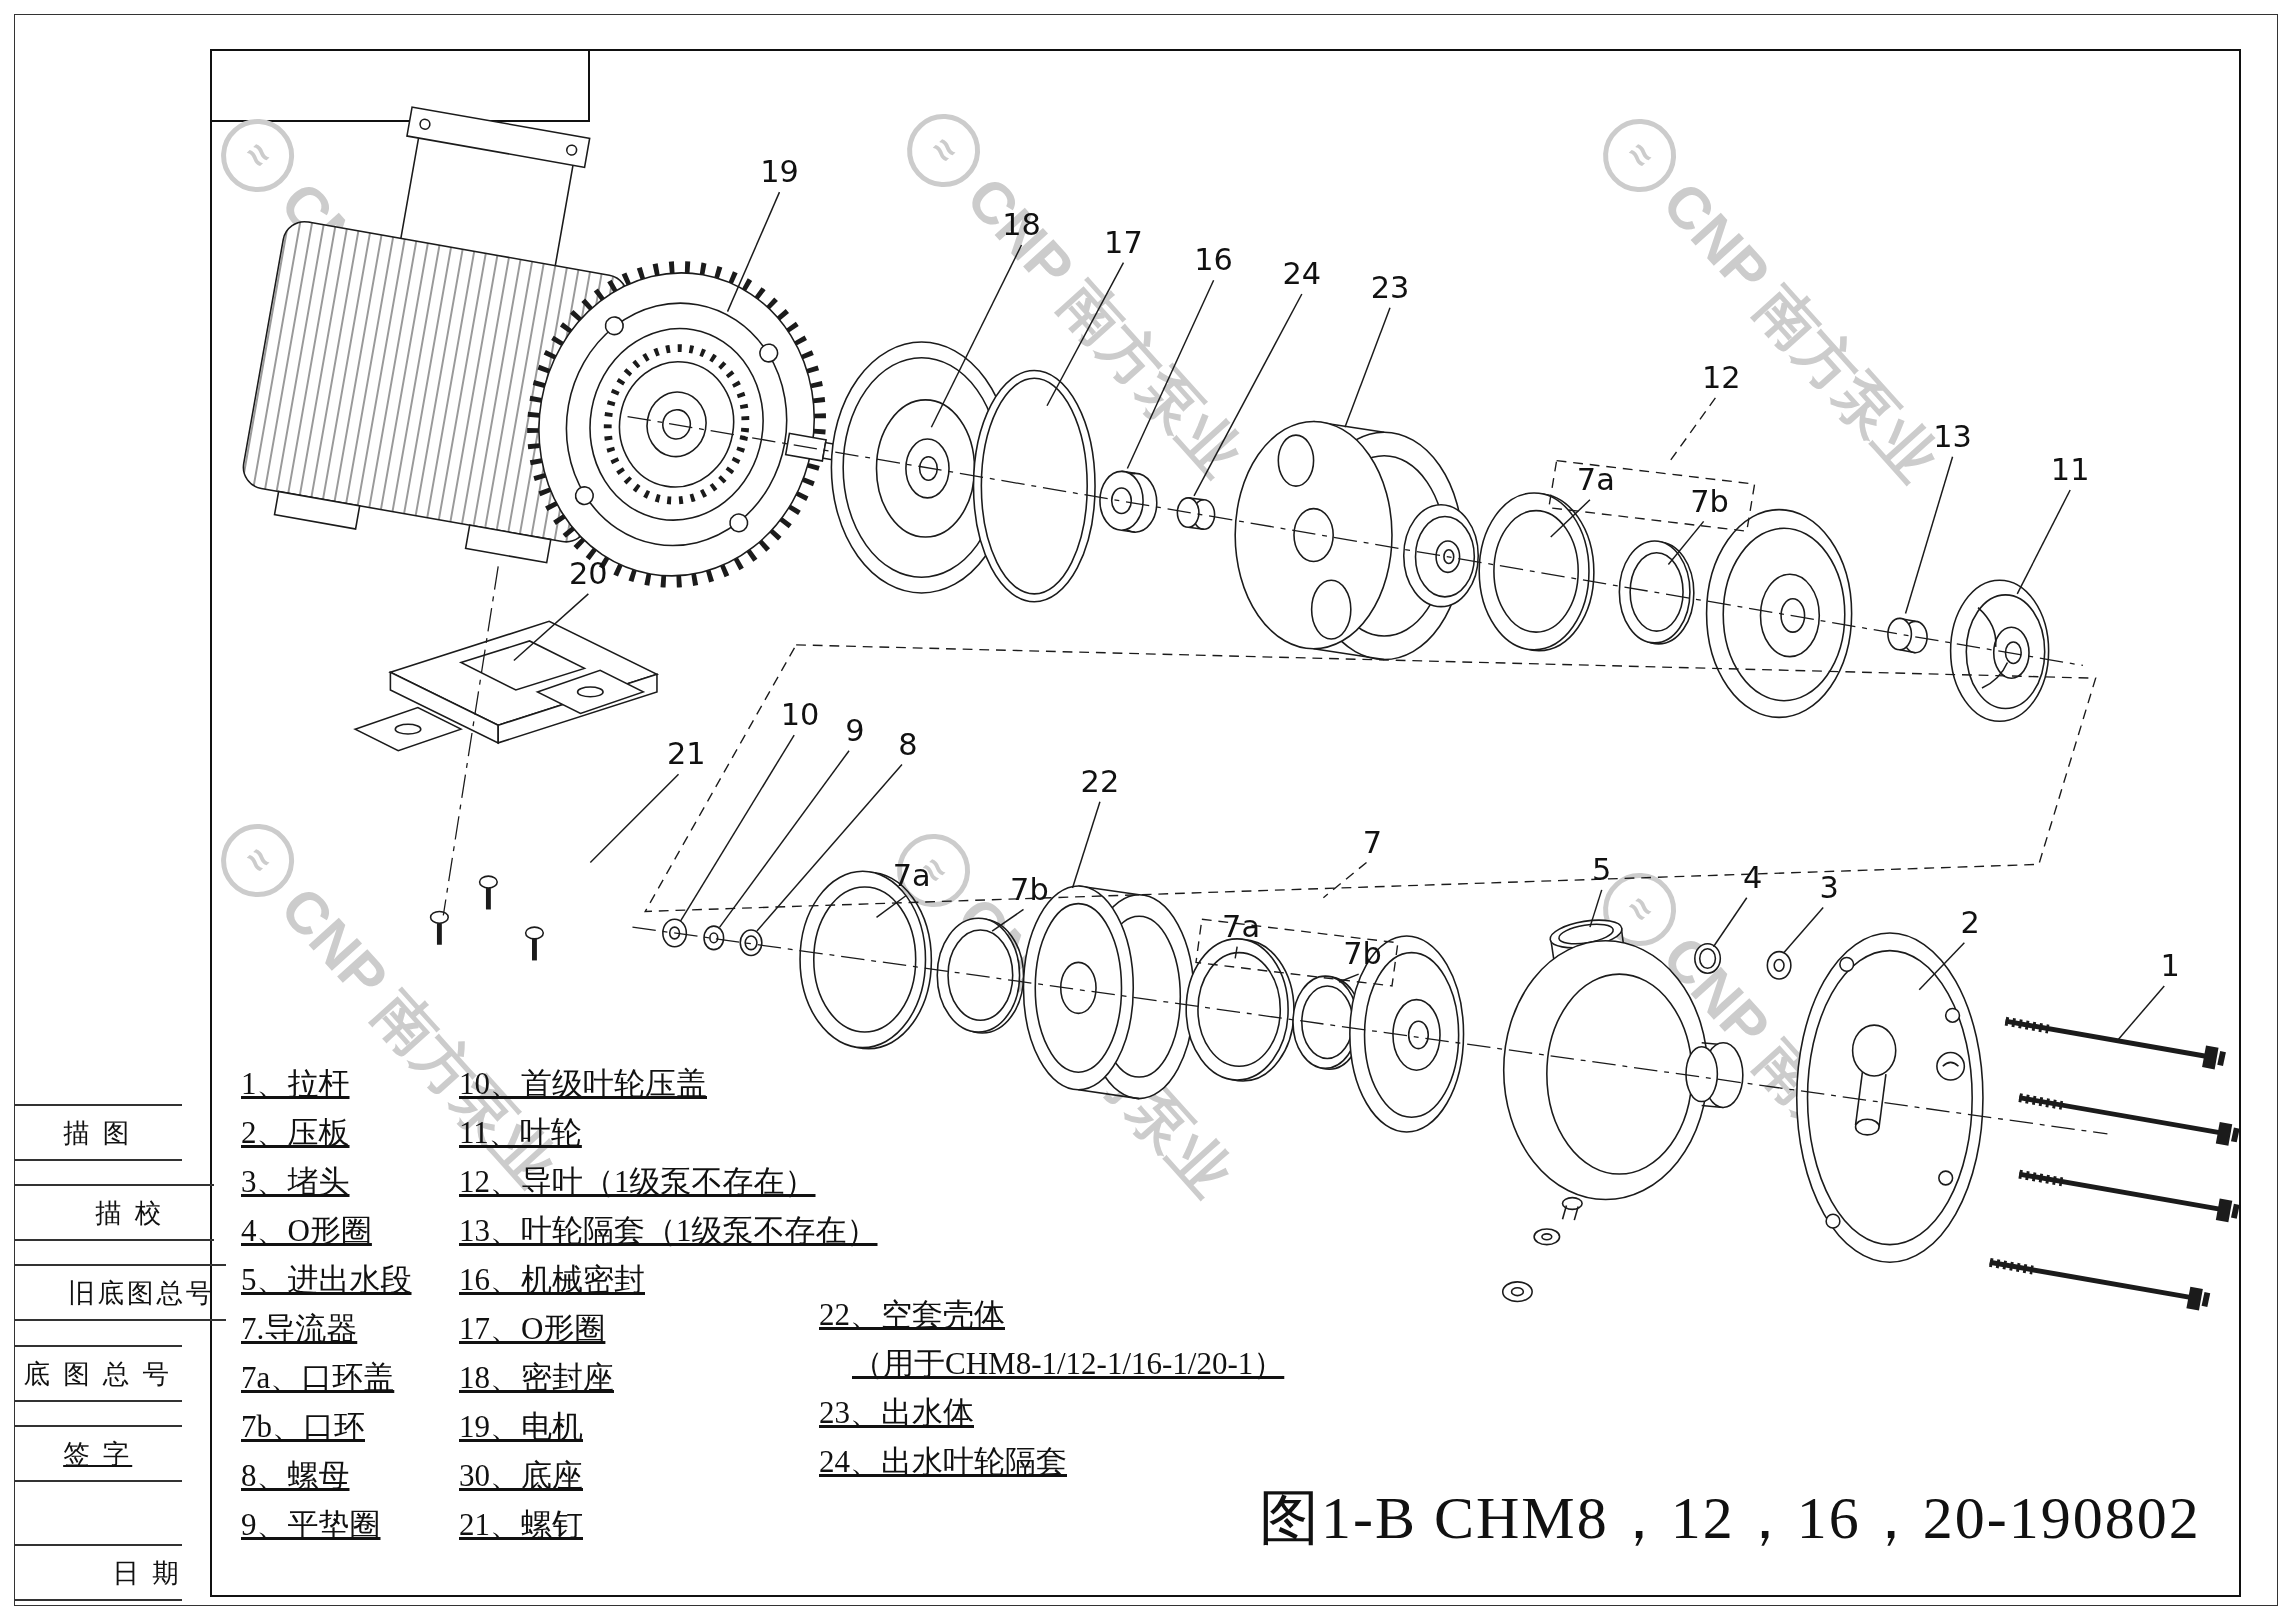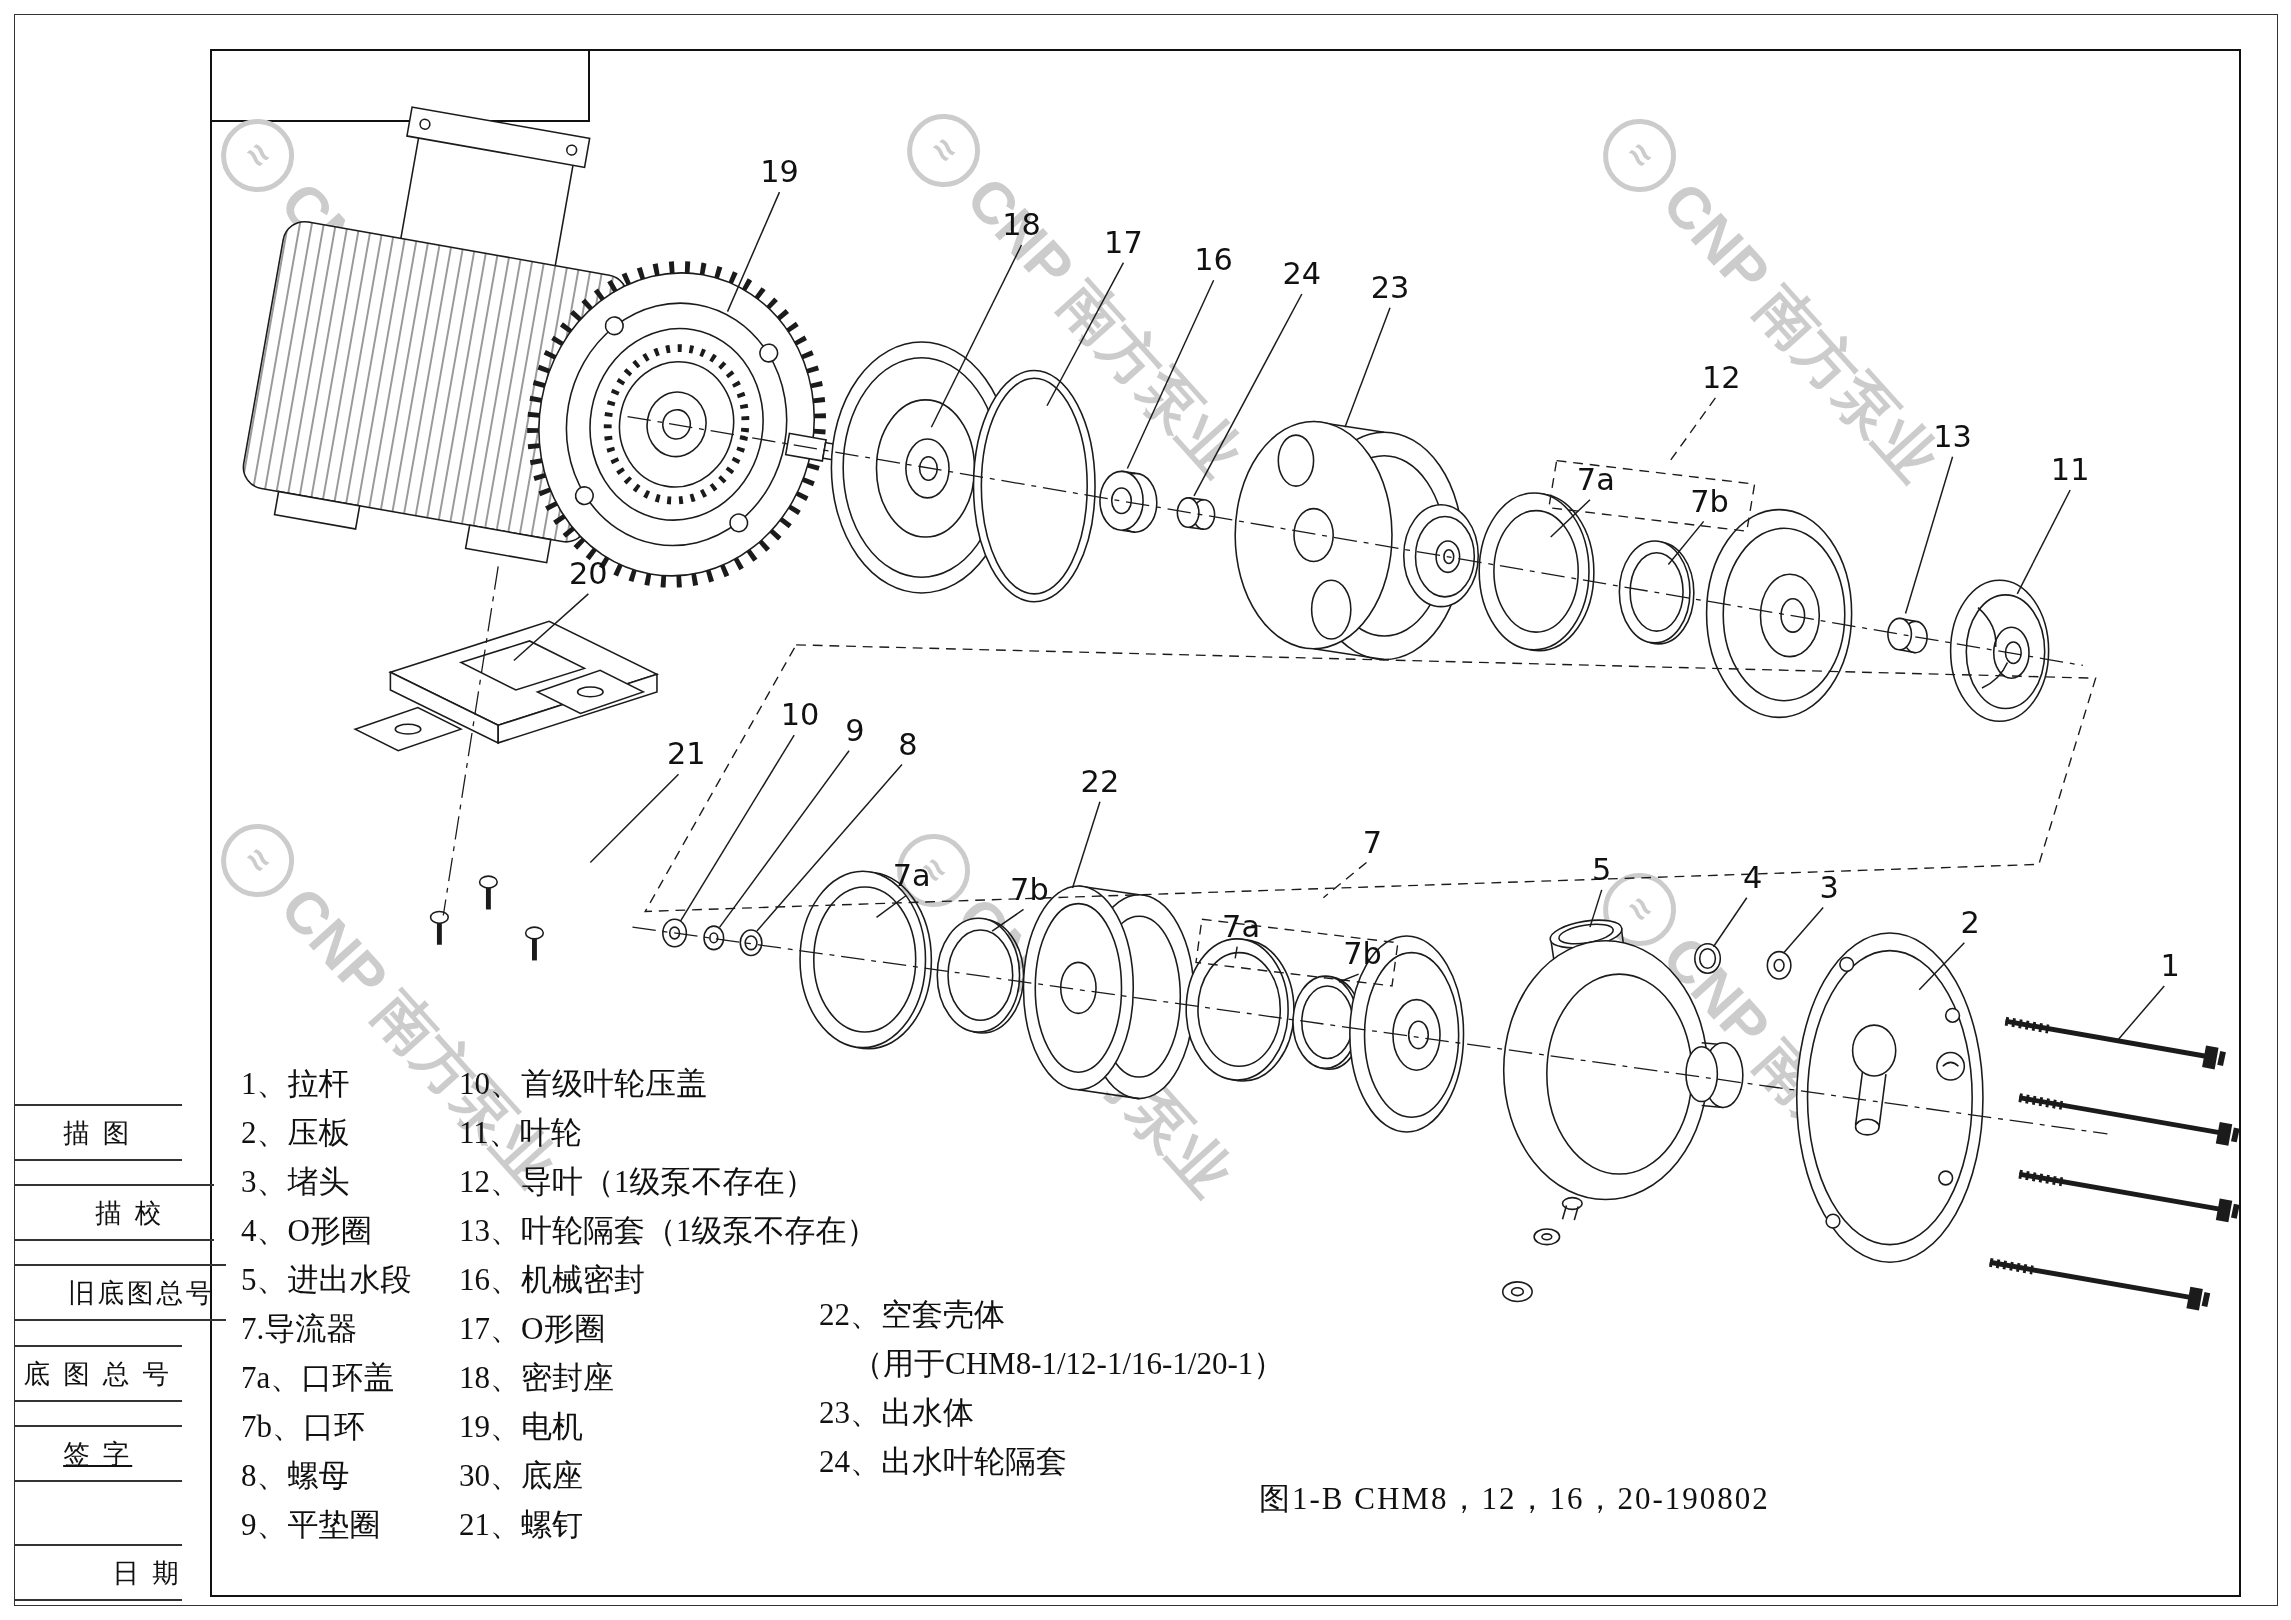--- a/index.html
+++ b/index.html
@@ -10,24 +10,24 @@
   .corner-box{position:absolute;left:210px;top:49px;width:380px;height:73px;border:2.9px solid #111;box-sizing:border-box;}
   .tb-row{position:absolute;left:13.7px;width:168px;height:53px;border-top:2px solid #333;border-bottom:2px solid #333;
           display:flex;align-items:center;justify-content:center;font-size:26.5px;letter-spacing:2.9px;white-space:nowrap;}
   .wm{position:absolute;display:flex;align-items:center;gap:13.7px;color:#cccccc;font-size:59px;font-weight:bold;
       white-space:nowrap;transform:rotate(48deg);z-index:1;}
   .wm .wm-logo{width:63px;height:63px;border:5.9px solid #cccccc;border-radius:50%;display:flex;align-items:center;
       justify-content:center;font-size:37px;flex:0 0 auto;}
   svg.art{position:absolute;left:0;top:0;z-index:2;}
   svg.art text{font-family:"DejaVu Sans",sans-serif;font-size:31px;fill:#111;text-anchor:middle;}
   .plist{position:absolute;z-index:3;font-family:"Liberation Serif","DejaVu Serif",serif;font-size:31px;
-         line-height:49px;white-space:nowrap;}
+         line-height:49px;white-space:nowrap;text-decoration:underline;}
   .plist .indent{padding-left:33px;}
   .caption{position:absolute;left:1259px;top:1478px;z-index:3;font-family:"Liberation Serif","DejaVu Serif",serif;
-           font-size:31px;letter-spacing:2px;white-space:nowrap;}
+           font-size:60px;letter-spacing:2px;white-space:nowrap;}
 </style>
 </head>
 <body>
 
 <div class="sheet">
 
   <div class="wm" style="left:157px;top:260px;">
     <span class="wm-logo">≈</span>
     <span>CNP 南方泵业</span>
   </div>

